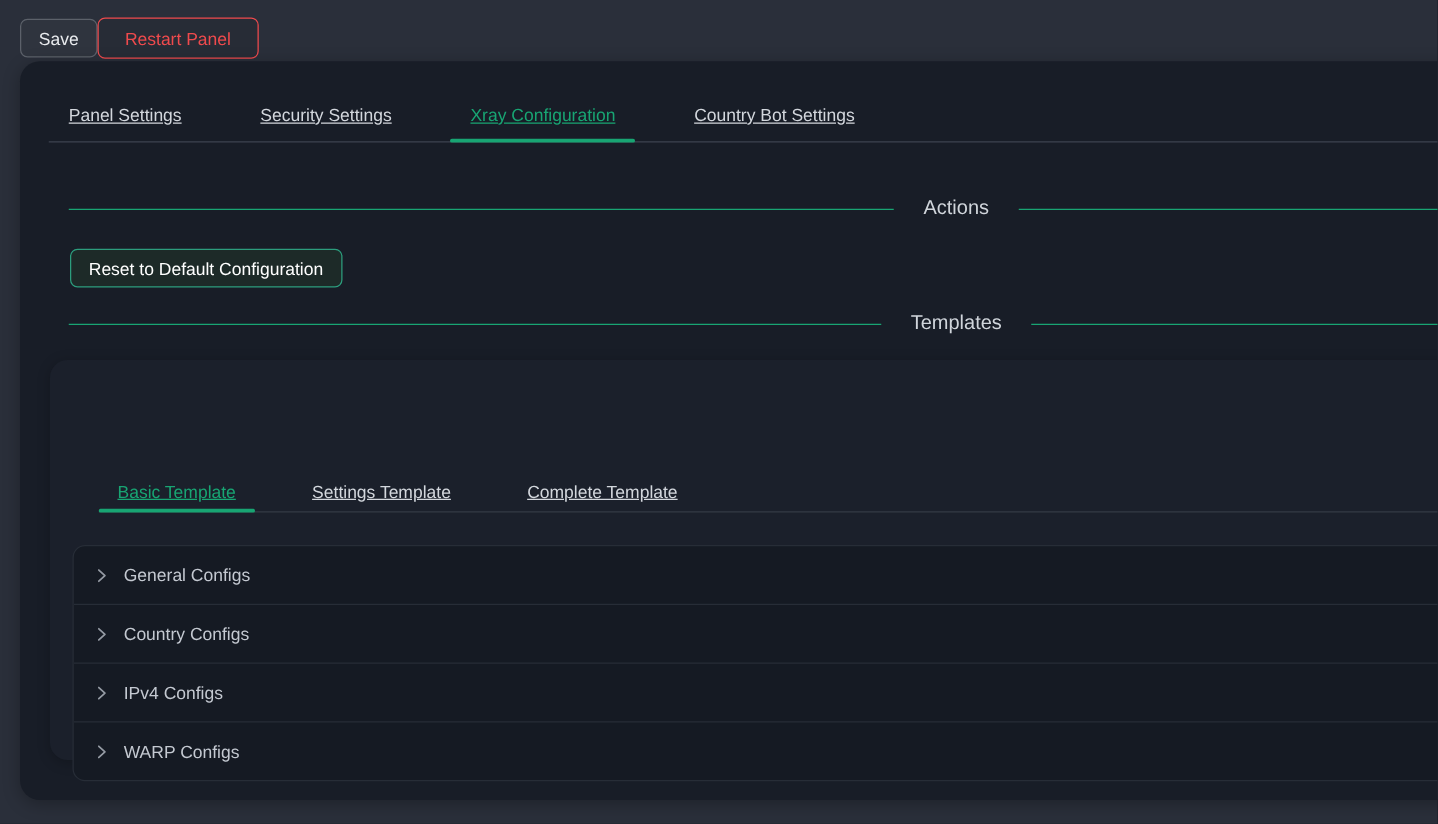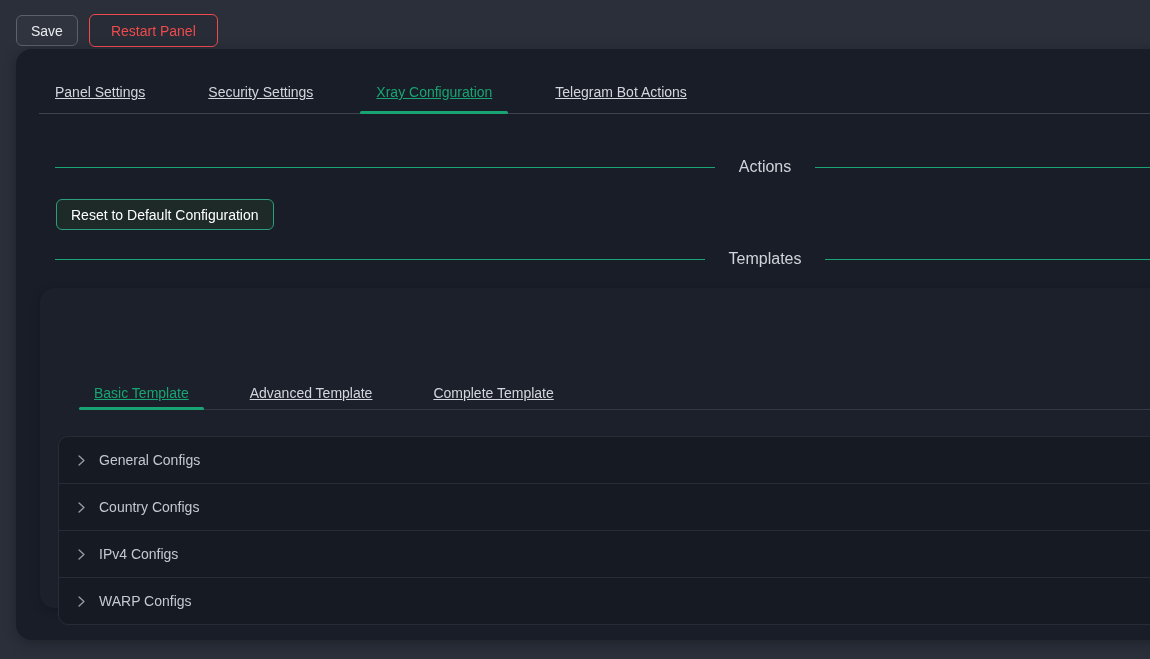--- a/index.html
+++ b/index.html
@@ -16,21 +16,21 @@
     position: relative;
     overflow: hidden;
     background: var(--page-bg);
     font-family: "Liberation Sans", "DejaVu Sans", sans-serif;
     color: #d3d7dd;
   }
 
   
   .topbar{
     position: absolute; top: 0; left: 0; width: 100%; height: 61px;
-    display: flex; align-items: center; gap: 11px; padding-left: 16px;
+    display: flex; align-items: center; padding-left: 16px;
   }
   .btn{
     display: inline-flex; align-items: center; justify-content: center;
     height: 31px; padding: 0 14px; border-radius: 6px;
     font-size: 14px; cursor: pointer; white-space: nowrap;
     background: transparent; border: 1px solid transparent;
   }
   .btn-save{
     background: #2f343e; border-color: #5c616a; color: #e9ebee;
   }
@@ -122,21 +122,21 @@
   <button class="btn btn-save">Save</button>
   <button class="btn btn-danger">Restart Panel</button>
 </div>
 
 <div class="outer-card">
 
   <div class="main-tabs">
     <div class="tab">Panel Settings</div>
     <div class="tab">Security Settings</div>
     <div class="tab active">Xray Configuration</div>
-    <div class="tab">Telegram Bot Actions</div>
+    <div class="tab">Country Bot Settings</div>
   </div>
 
   <div class="divider">
     <span class="line"></span>
     <span class="title">Actions</span>
     <span class="line"></span>
   </div>
 
   <div class="reset-row">
     <button class="btn btn-reset">Reset to Default Configuration</button>
@@ -145,21 +145,21 @@
   <div class="divider templates">
     <span class="line"></span>
     <span class="title">Templates</span>
     <span class="line"></span>
   </div>
 
   <div class="inner-card">
 
     <div class="inner-tabs">
       <div class="tab active">Basic Template</div>
-      <div class="tab">Advanced Template</div>
+      <div class="tab">Settings Template</div>
       <div class="tab">Complete Template</div>
     </div>
 
     <div class="accordion">
 
       <div class="acc-item">
         <div class="acc-header">
           <span class="chev">
             <svg width="13" height="13" viewBox="0 0 16 16">
                 <path d="M5 2.5 L11 8 L5 13.5" fill="none" stroke="#959ba4" stroke-width="1.7" stroke-linecap="round" stroke-linejoin="round"></path>

